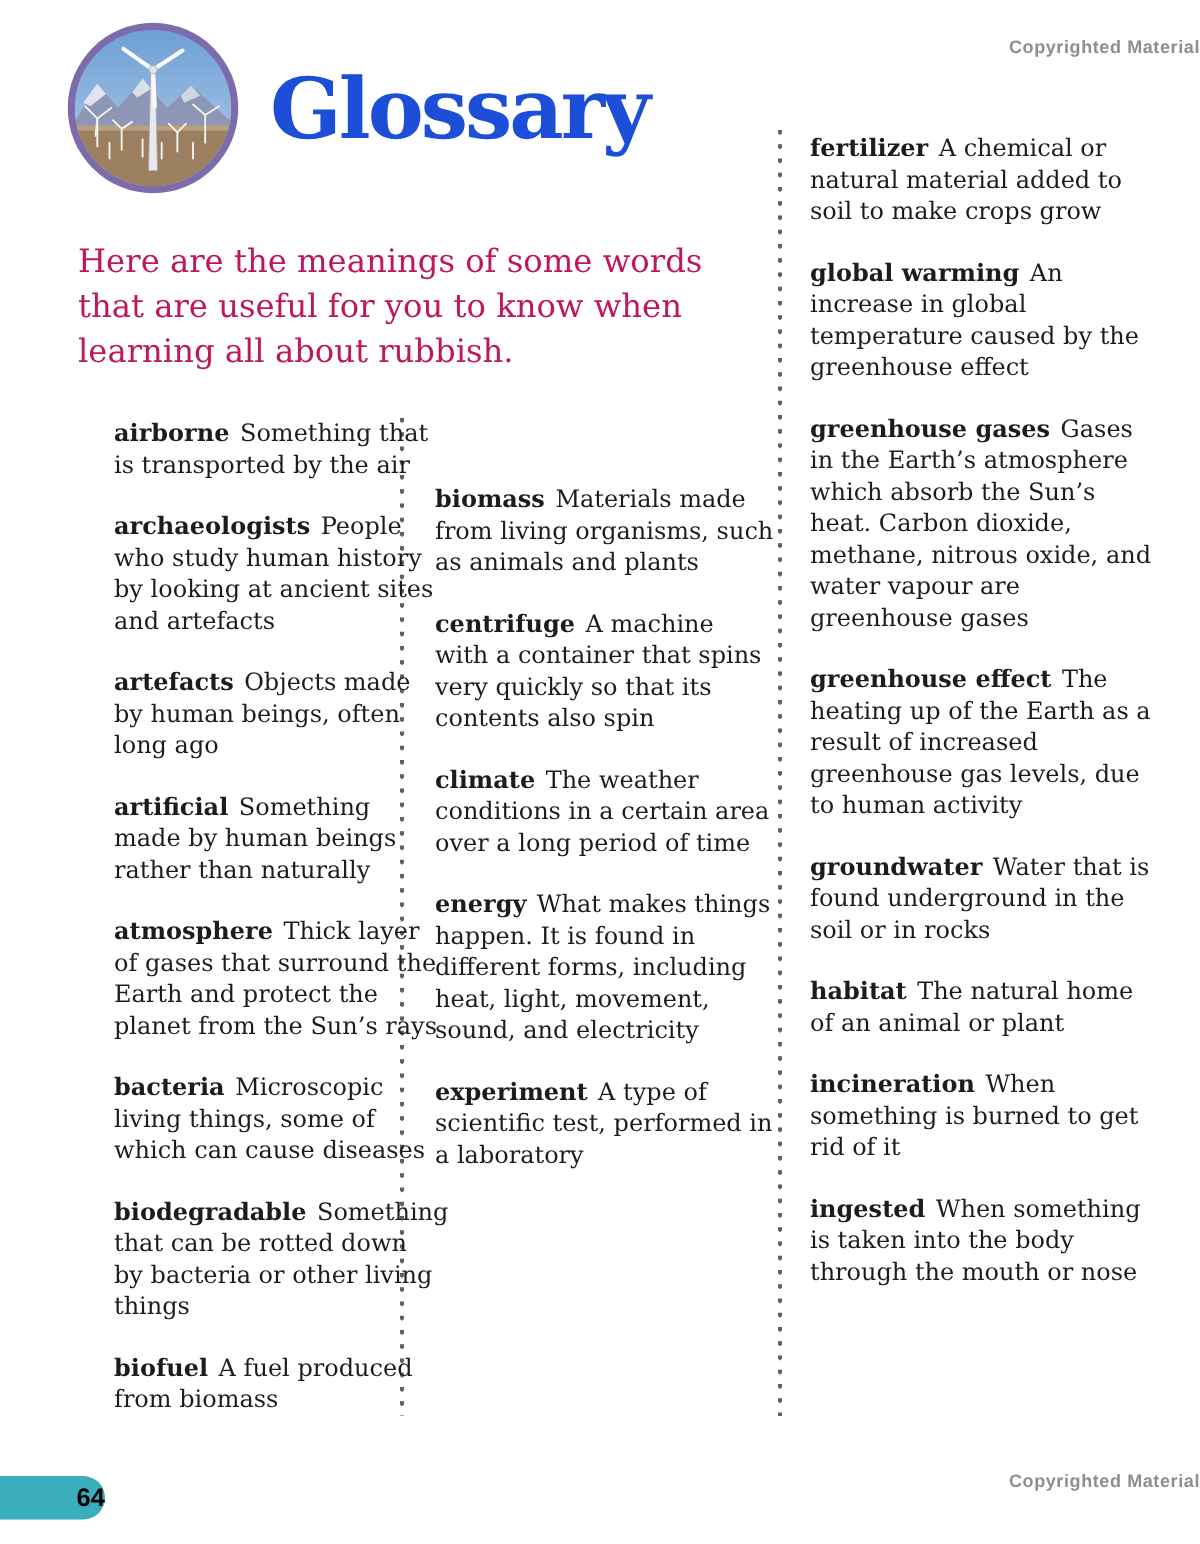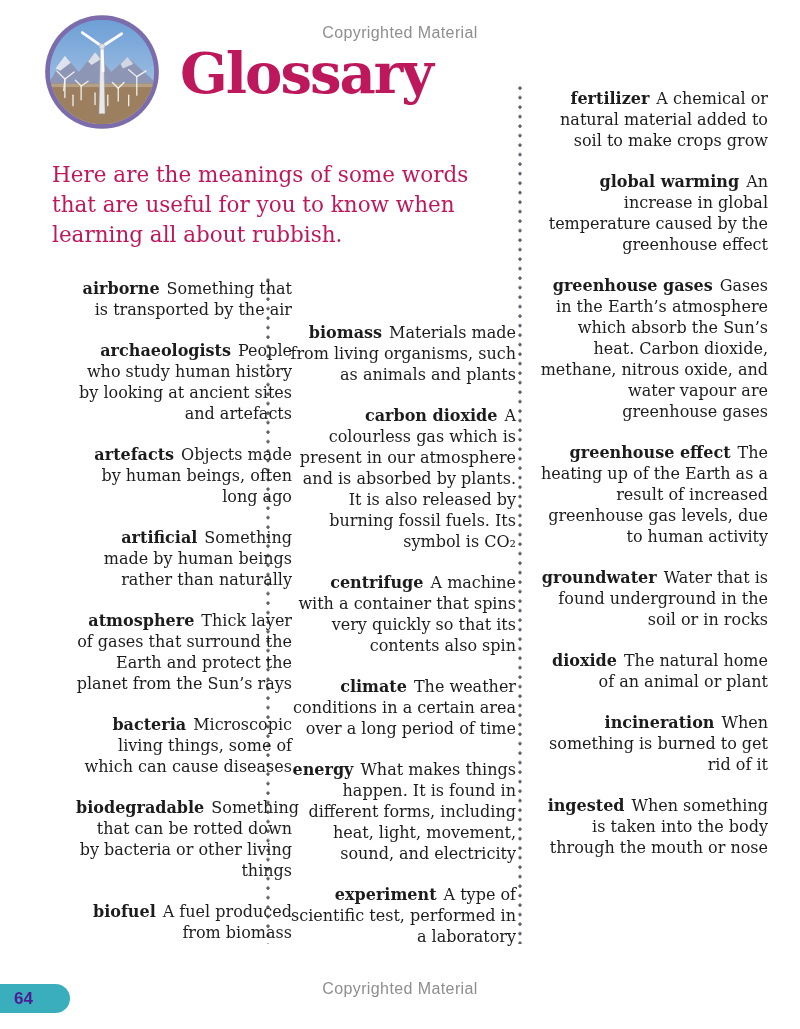--- a/index.html
+++ b/index.html
@@ -7,78 +7,77 @@
     position:relative;
     width:800px; height:1029px;
     margin:0 auto;
     background:#ffffff;
     overflow:hidden;
     font-family:"DejaVu Serif", serif;
     color:var(--text, #1c1c1c);
   }
   .copyright {
     position:absolute; left:0; right:0;
-    text-align:center;
+    text-align:right;
     font-family:"Liberation Sans", sans-serif;
-    font-weight:normal;
-    font-size:16px;
+    font-weight:bold;
+    font-size:12px;
     letter-spacing:0.4px;
     color:var(--muted, #8e8e8e);
   }
   .copyright.top { top:24px; }
   .copyright.bottom { top:980px; }
   .logo {
     position:absolute; left:44px; top:14px;
     width:116px; height:116px;
   }
   .title {
     position:absolute; left:180px; top:40px; width:300px;
     font-family:"DejaVu Serif", serif;
     font-weight:700;
     font-size:56px;
     letter-spacing:-2px;
-    color:#be185d;
+    color:#1d4ed8;
     white-space:nowrap;
   }
   .intro {
     position:absolute; left:52px; top:160px; width:458px;
     font-size:21.5px;
     line-height:1.40;
     color:#be185d;
   }
   .col {
     position:absolute;
     font-size:16px;
     line-height:21px;
     color:#1c1c1c;
-    text-align:right;
   }
   .col-1 { left:52px;  top:278px; width:216px;margin-left:24px; }
   .col-2 { left:290px; top:278px; width:226px;margin-top:44px; }
   .col-3 { left:540px; top:88px;  width:228px; }
   .entry { margin:0 0 20px 0; }
   .entry b { margin-right:7px; }
   .divider {
     position:absolute;
     width:4px;
     background-image: radial-gradient(circle at 2px 2px, var(--dot, #5f5f6e) 1.5px, transparent 1.7px);
     background-size:4px 9.5px;
     background-repeat:repeat-y;
   }
   .divider-left  { left:266px; top:278px; height:666px; }
   .divider-right { left:518px; top:86px;  height:858px; }
   .page-pill {
     position:absolute; left:0; top:984px;
     width:70px; height:29px;
     background:var(--teal, #3aaebc);
     border-radius:0 15px 15px 0;
-    display:flex; align-items:center; justify-content:flex-start;
+    display:flex; align-items:center; justify-content:flex-end;
     padding-left:14px; box-sizing:border-box;
     font-family:"Liberation Sans", sans-serif;
-    font-weight:bold; font-size:17px; color:#4c1d95;
+    font-weight:bold; font-size:17px; color:#000000;
   }
 </style>
 </head>
 <body>
 
 <div class="page">
 
   <div class="copyright top">Copyrighted Material</div>
 
   <div class="logo">
@@ -155,21 +154,20 @@
 
       <p class="entry"><b>biodegradable</b><span>Something that can be rotted down by bacteria or other living things</span></p>
 
       <p class="entry"><b>biofuel</b><span>A fuel produced from biomass</span></p>
     </div>
 
   <div class="col col-2">
 
       <p class="entry"><b>biomass</b><span>Materials made from living organisms, such as animals and plants</span></p>
 
-      <p class="entry"><b>carbon dioxide</b><span>A colourless gas which is present in our atmosphere and is absorbed by plants. It is also released by burning fossil fuels. Its symbol is CO₂</span></p>
 
       <p class="entry"><b>centrifuge</b><span>A machine with a container that spins very quickly so that its contents also spin</span></p>
 
       <p class="entry"><b>climate</b><span>The weather conditions in a certain area over a long period of time</span></p>
 
       <p class="entry"><b>energy</b><span>What makes things happen. It is found in different forms, including heat, light, movement, sound, and electricity</span></p>
 
       <p class="entry"><b>experiment</b><span>A type of scientific test, performed in a laboratory</span></p>
     </div>
 
@@ -179,21 +177,21 @@
 
 
       <p class="entry"><b>global warming</b><span>An increase in global temperature caused by the greenhouse effect</span></p>
 
       <p class="entry"><b>greenhouse gases</b><span>Gases in the Earth’s atmosphere which absorb the Sun’s heat. Carbon dioxide, methane, nitrous oxide, and water vapour are greenhouse gases</span></p>
 
       <p class="entry"><b>greenhouse effect</b><span>The heating up of the Earth as a result of increased greenhouse gas levels, due to human activity</span></p>
 
       <p class="entry"><b>groundwater</b><span>Water that is found underground in the soil or in rocks</span></p>
 
-      <p class="entry"><b>dioxide</b><span>The natural home of an animal or plant</span></p>
+      <p class="entry"><b>habitat</b><span>The natural home of an animal or plant</span></p>
 
       <p class="entry"><b>incineration</b><span>When something is burned to get rid of it</span></p>
 
       <p class="entry"><b>ingested</b><span>When something is taken into the body through the mouth or nose</span></p>
     </div>
 
   <div class="page-pill">
     <span>64</span>
   </div>
 

